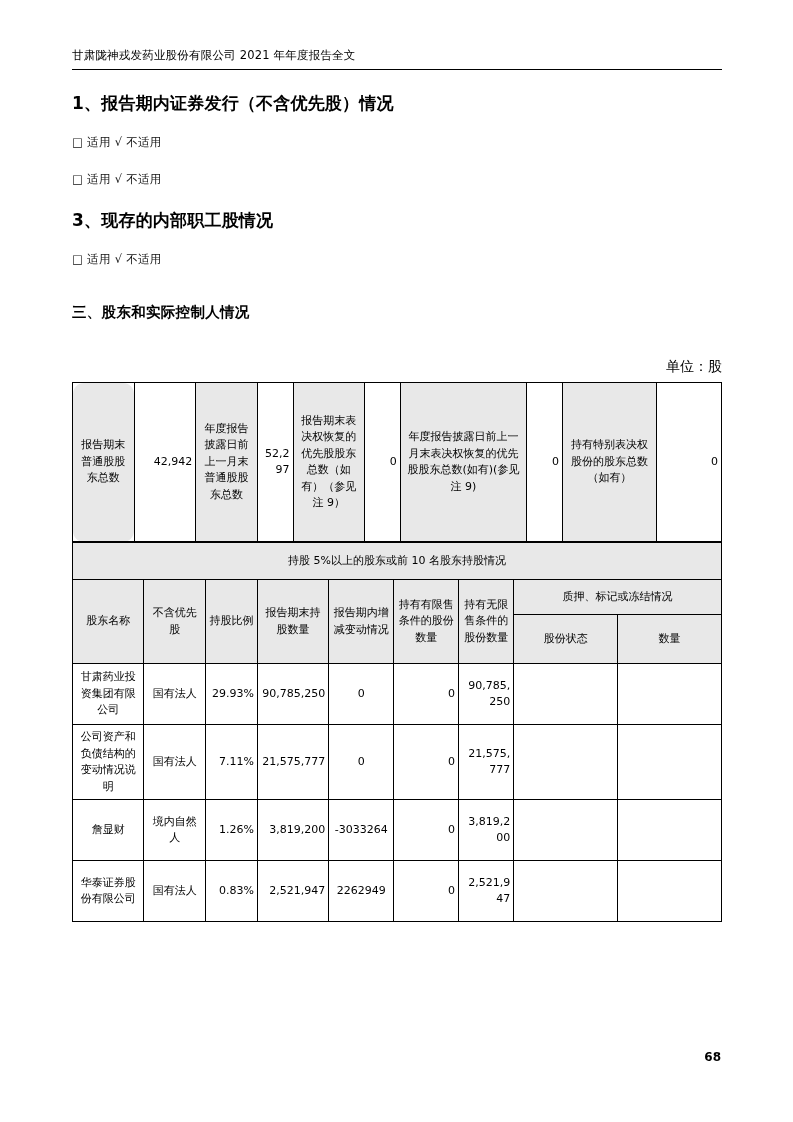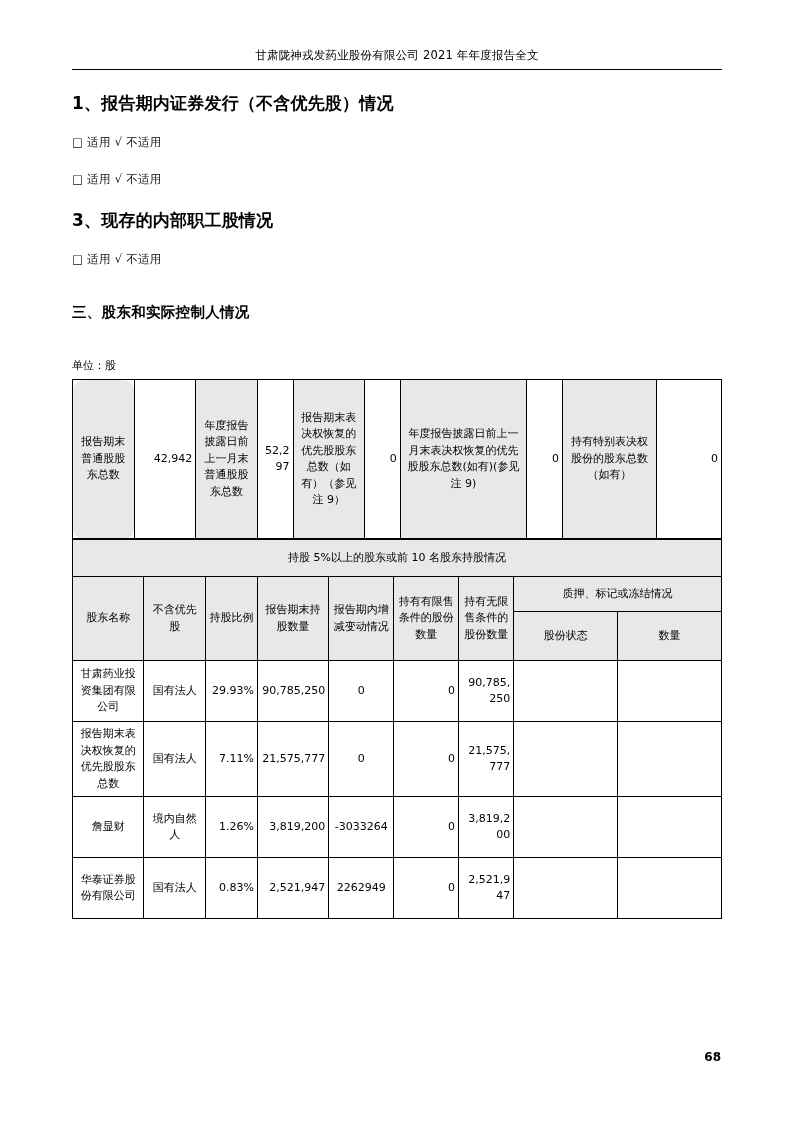--- a/index.html
+++ b/index.html
@@ -21,21 +21,21 @@
     padding: 0;
     overflow: hidden;
   }
   .content {
     position: absolute;
     left: 72px;
     top: 48px;
     width: 650px;
   }
   .header-line {
-    text-align: center;
+    text-align: left;
     font-size: 11.5px;
     color: #000;
     letter-spacing: 0.2px;
     padding-bottom: 6px;
   }
   .header-rule {
     border-bottom: 1px solid #000;
     margin-bottom: 22px;
   }
   h2.sec {
@@ -51,22 +51,22 @@
     letter-spacing: 0.2px;
   }
   p.opt {
     font-size: 11.5px;
     margin: 0 0 22px 0;
     color: #111;
     letter-spacing: 0.3px;
   }
   .gap-lg { height: 14px; }
   .unit {
-    text-align: left;
-    font-size: 11px;
+    text-align: right;
+    font-size: 14px;
     margin: 0 0 6px 0;
   }
   table.tbl {
     border-collapse: collapse;
     width: 100%;
     table-layout: fixed;
     font-size: 11px;
   }
   table.tbl td, table.tbl th {
     border: 1px solid #000;
@@ -183,21 +183,21 @@
         <td class="l">国有法人</td>
         <td class="r">29.93%</td>
         <td class="r">90,785,250</td>
         <td class="l">0</td>
         <td class="r">0</td>
         <td class="r">90,785,250</td>
         <td class="c"></td>
         <td class="c"></td>
       </tr>
       <tr class="datarow">
-        <td class="l">报告期末表决权恢复的优先股股东总数</td>
+        <td class="l">公司资产和负债结构的变动情况说明</td>
         <td class="l">国有法人</td>
         <td class="r">7.11%</td>
         <td class="r">21,575,777</td>
         <td class="l">0</td>
         <td class="r">0</td>
         <td class="r">21,575,777</td>
         <td class="c"></td>
         <td class="c"></td>
       </tr>
       <tr class="datarow">

